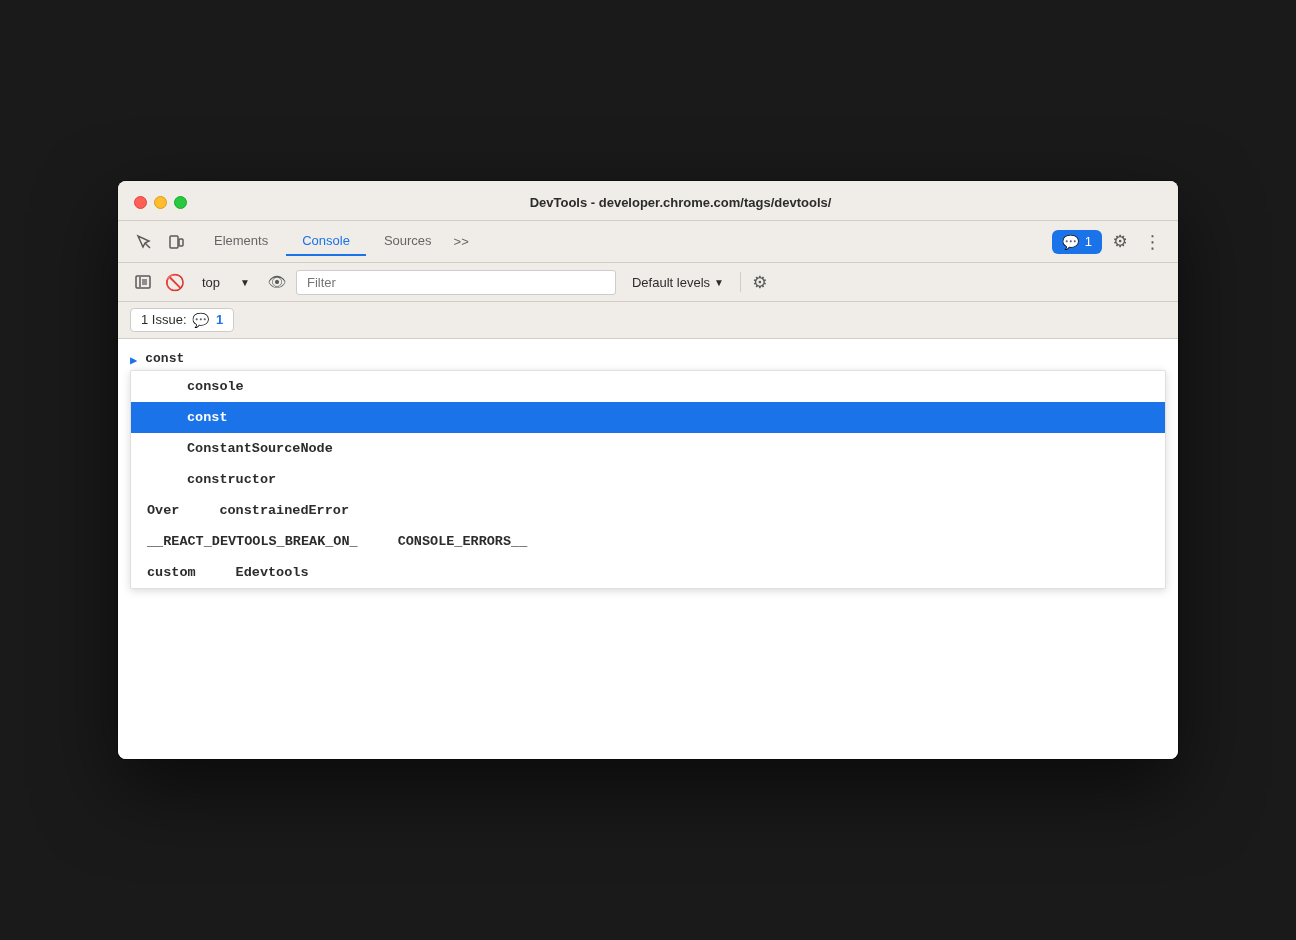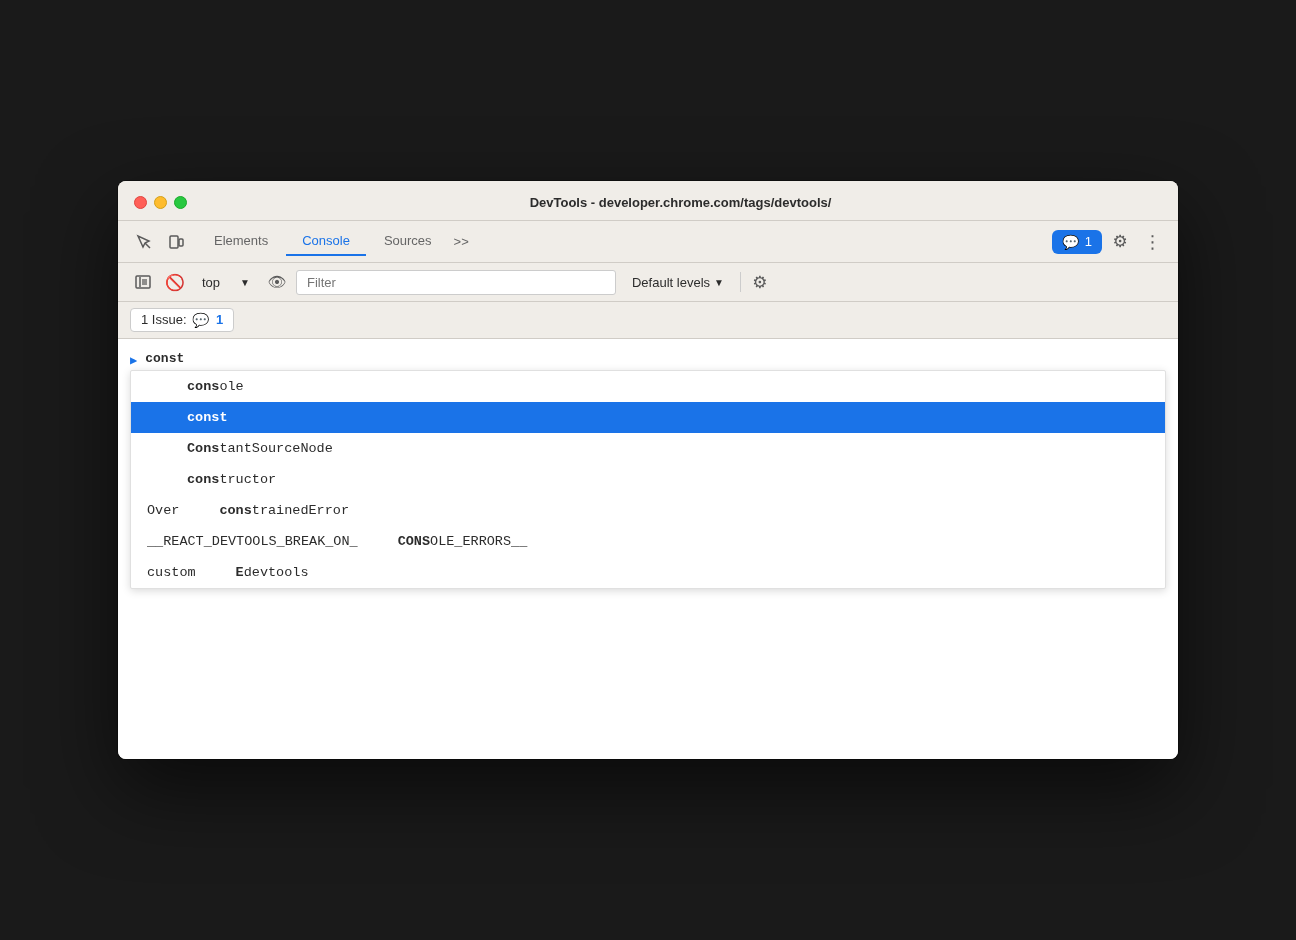--- a/index.html
+++ b/index.html
@@ -268,21 +268,21 @@
     .autocomplete-item .match {
       font-weight: bold;
       margin-left: 40px;
     }
 
     .autocomplete-item.selected .match {
       color: white;
     }
 
     .autocomplete-item .normal {
-      font-weight: normal;
+      font-weight: bold;
     }
   </style>
 </head>
 <body>
 
 <div class="window">
 
   <div class="title-bar">
     <div class="traffic-lights">
       <div class="traffic-light tl-red"></div>

